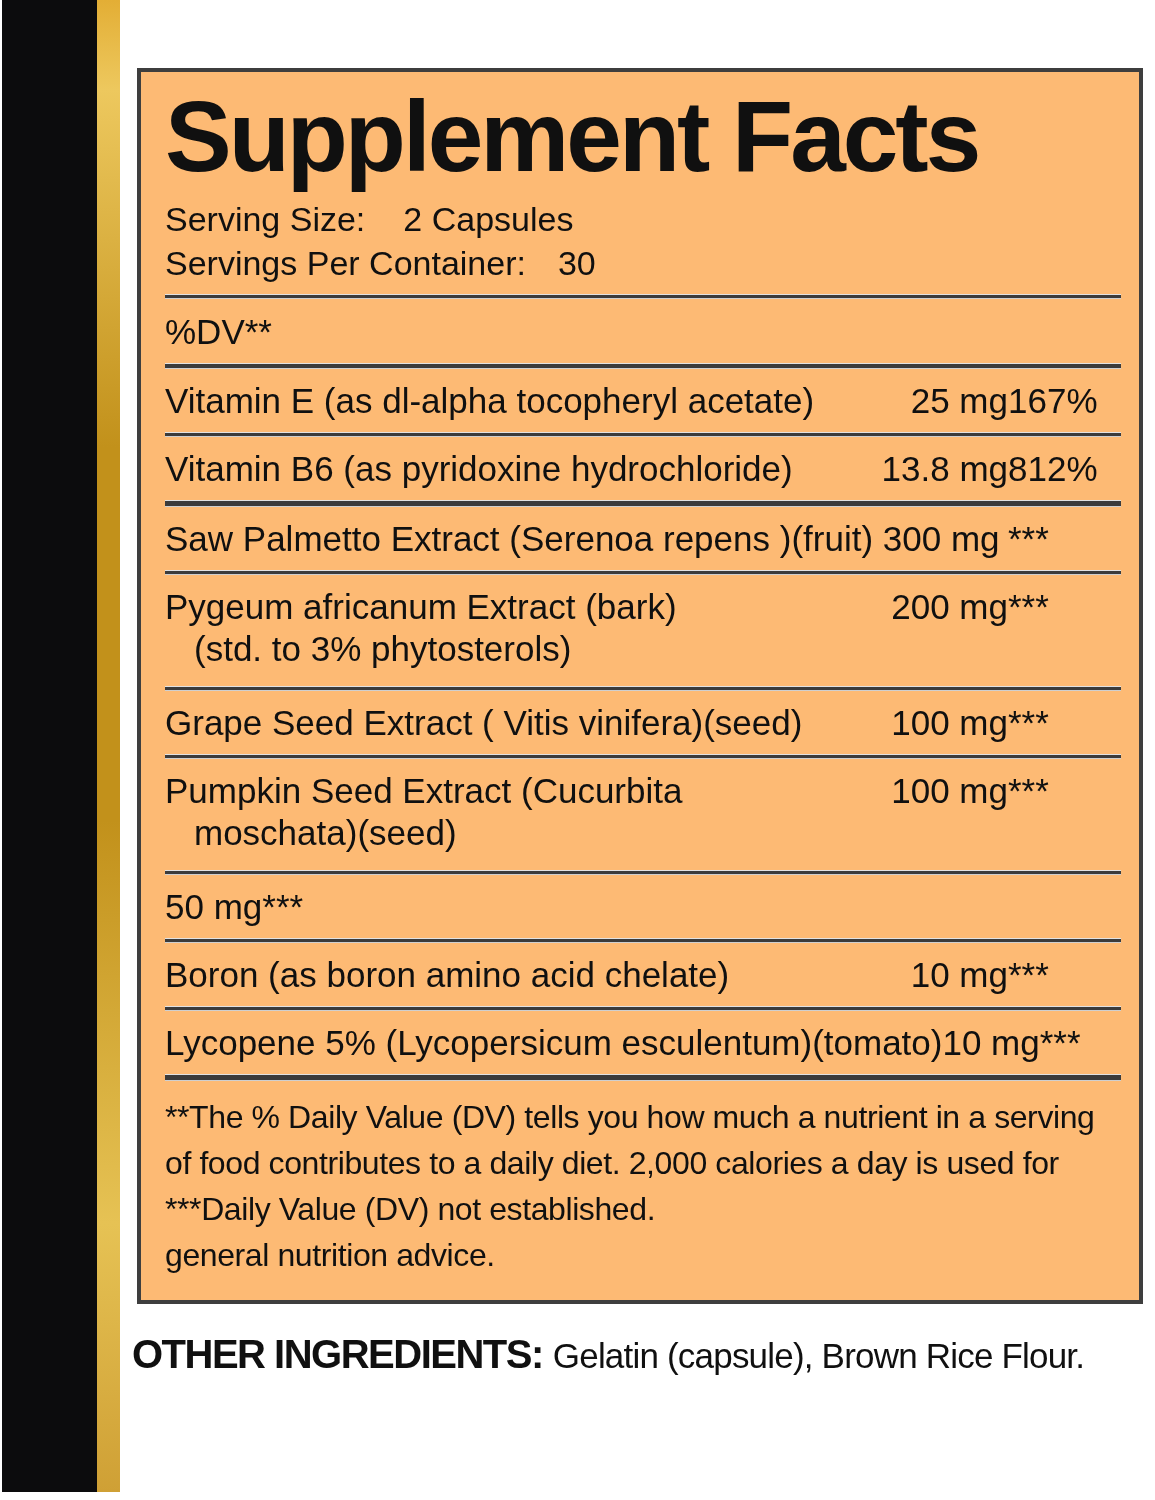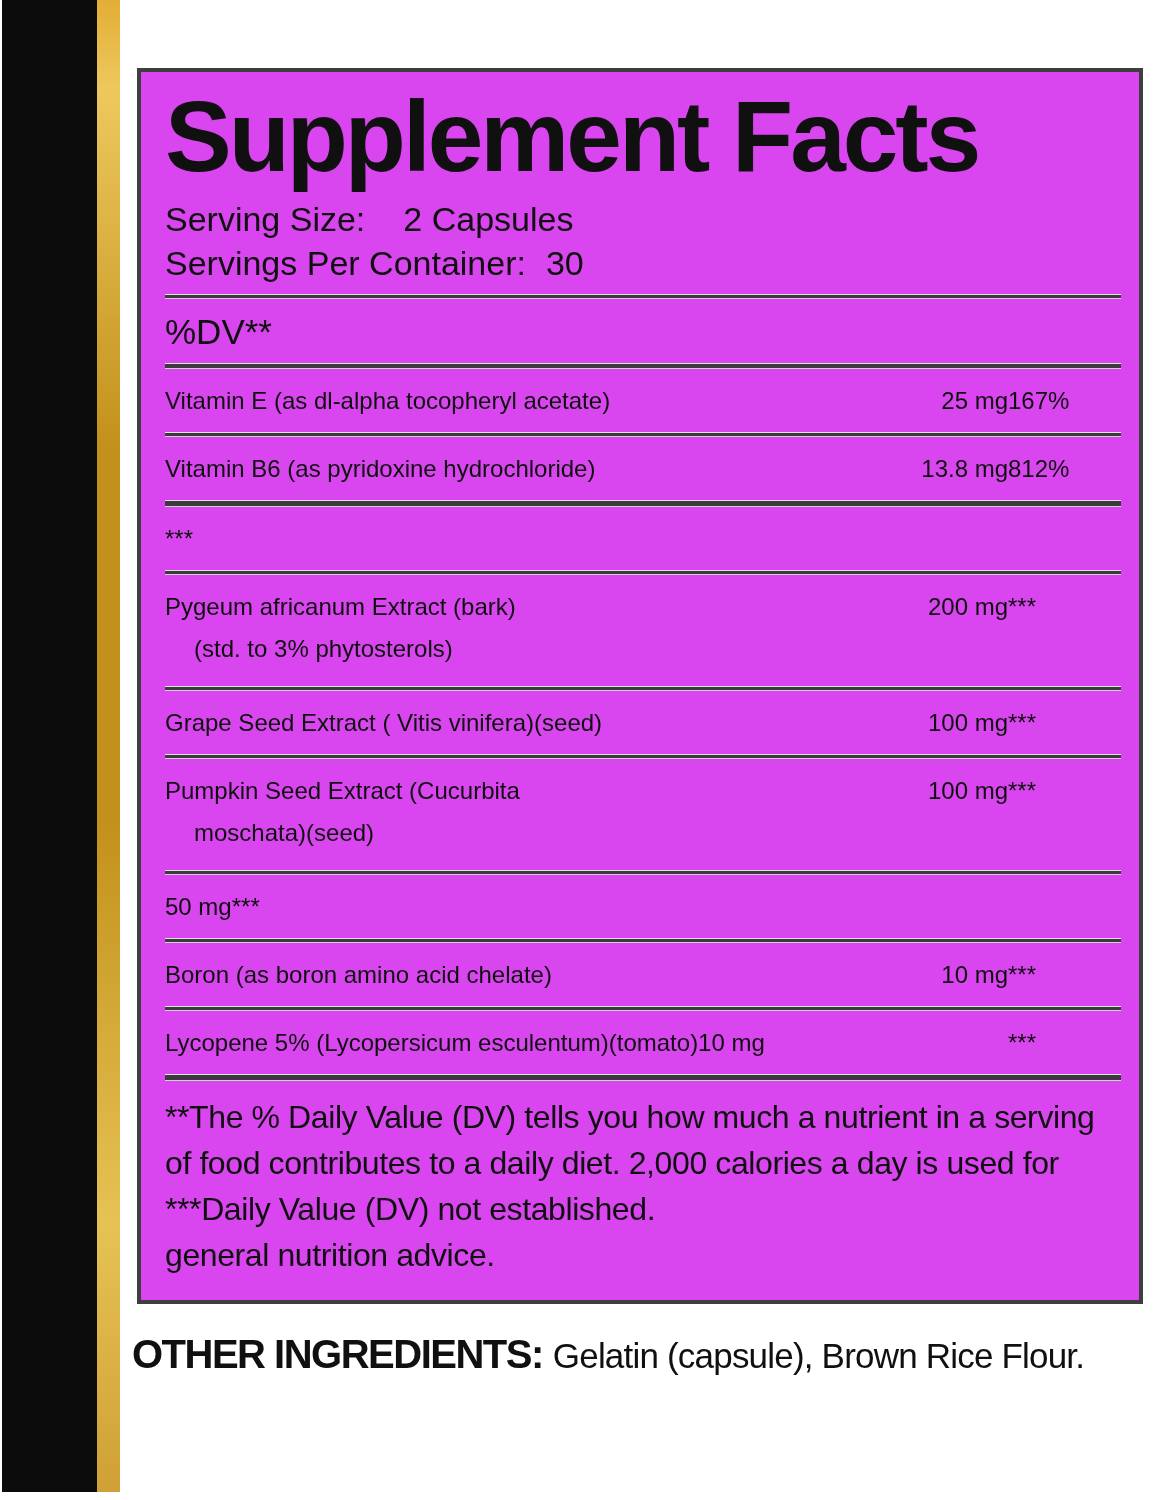--- a/index.html
+++ b/index.html
@@ -7,41 +7,41 @@
     width:1155px;height:1500px;position:relative;background:#ffffff;
     font-family:"Liberation Sans","DejaVu Sans",sans-serif;color:#101010;
     overflow:hidden;
   }
   
   .black-bar{position:absolute;left:2px;top:0;width:95px;height:1492px;}
   .gold-stripe{position:absolute;left:97px;top:0;width:23px;height:1492px;}
   
   .panel{
     position:absolute;left:137px;top:68px;width:1006px;height:1236px;
-    box-sizing:border-box;border:4px solid #3e3e3e;background:#d946ef;
+    box-sizing:border-box;border:4px solid #3e3e3e;background:#fdba74;
     padding:12px 18px 18px 24px;overflow:hidden;
   }
   .sf-title{
     margin:0 0 8px 0;font-size:100px;line-height:1.05;font-weight:bold;
     letter-spacing:-3px;white-space:nowrap;
   }
   .serving-block{margin:0 0 10px 0;font-size:34px;line-height:44px;}
   .serving-line{white-space:nowrap;}
   .serving-value-1{margin-left:38px;}
-  .serving-value-2{margin-left:20px;}
+  .serving-value-2{margin-left:32px;}
   .rule{height:3px;background:#3b3b3b;box-shadow:0 1px 0 #cfcfcf,0 -1px 0 #e2e2e2;}
   .rule-4{height:4px;}
   .rule-heavy{height:5px;}
   .header-row{
     display:flex;align-items:baseline;justify-content:space-between;
     padding:14px 0 12px 0;
   }
   .header-amount{font-weight:bold;font-size:37px;}
   .header-dv{font-size:35px;}
-  .row{padding:11px 0 10px 0;font-size:24px;line-height:44px;}
+  .row{padding:11px 0 10px 0;font-size:35px;line-height:44px;}
   .row-line{display:flex;align-items:baseline;}
   .row-name{flex:1 1 auto;white-space:nowrap;}
   .row-amount{flex:0 0 auto;text-align:right;white-space:nowrap;}
   .row-dv{flex:0 0 auto;width:113px;text-align:left;white-space:nowrap;}
   .row-name2{margin:0 0 8px 29px;line-height:40px;white-space:nowrap;}
   .footnotes{padding:14px 0 0 0;}
   .footnote-line{font-size:32px;line-height:46px;letter-spacing:-0.4px;white-space:nowrap;}
   
   .other-line{position:absolute;left:132px;top:1332px;width:1012px;white-space:nowrap;}
   .other-label{font-weight:bold;font-size:40px;letter-spacing:-1.5px;}
@@ -87,20 +87,21 @@
     <div class="row-line">
       <span class="row-name">Vitamin B6 (as pyridoxine hydrochloride)</span>
       <span class="row-amount">13.8 mg</span>
       <span class="row-dv">812%</span>
     </div>
 
   </div>
 <div class="rule rule-heavy"></div>
   <div class="row">
     <div class="row-line">
+      <span class="row-name">Saw Palmetto Extract (Serenoa repens )(fruit) 300 mg</span>
       <span class="row-amount"></span>
       <span class="row-dv">***</span>
     </div>
 
   </div>
 <div class="rule"></div>
   <div class="row">
     <div class="row-line">
       <span class="row-name">Pygeum africanum Extract (bark)</span>
       <span class="row-amount">200 mg</span>

